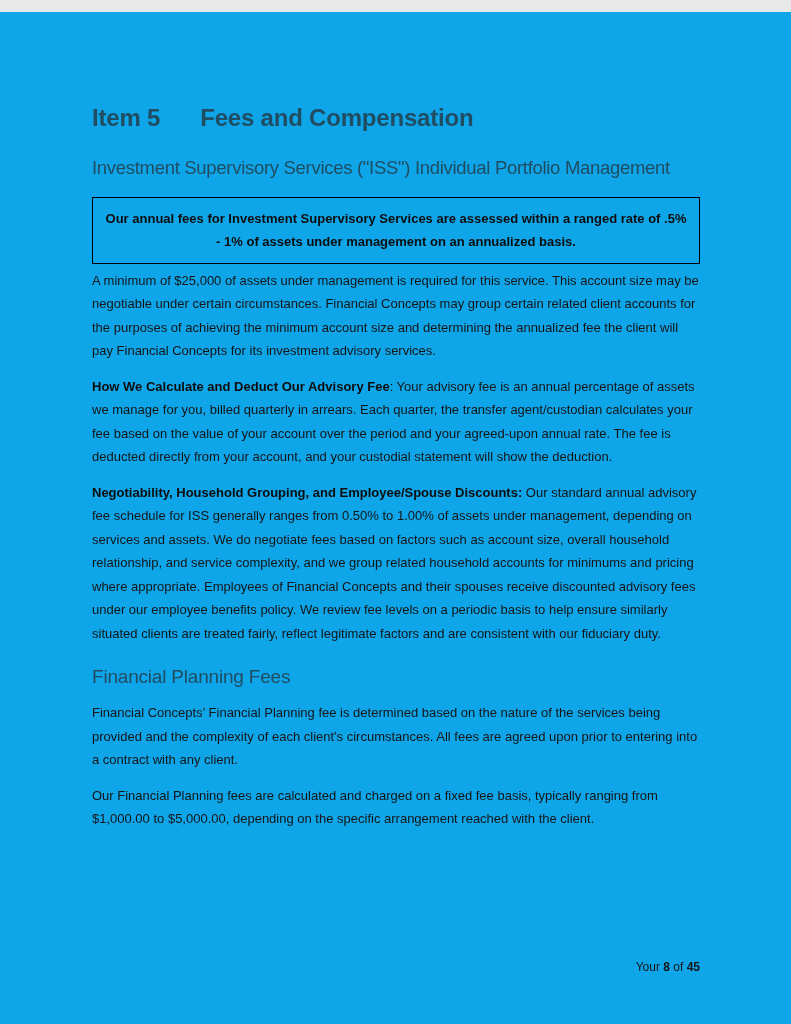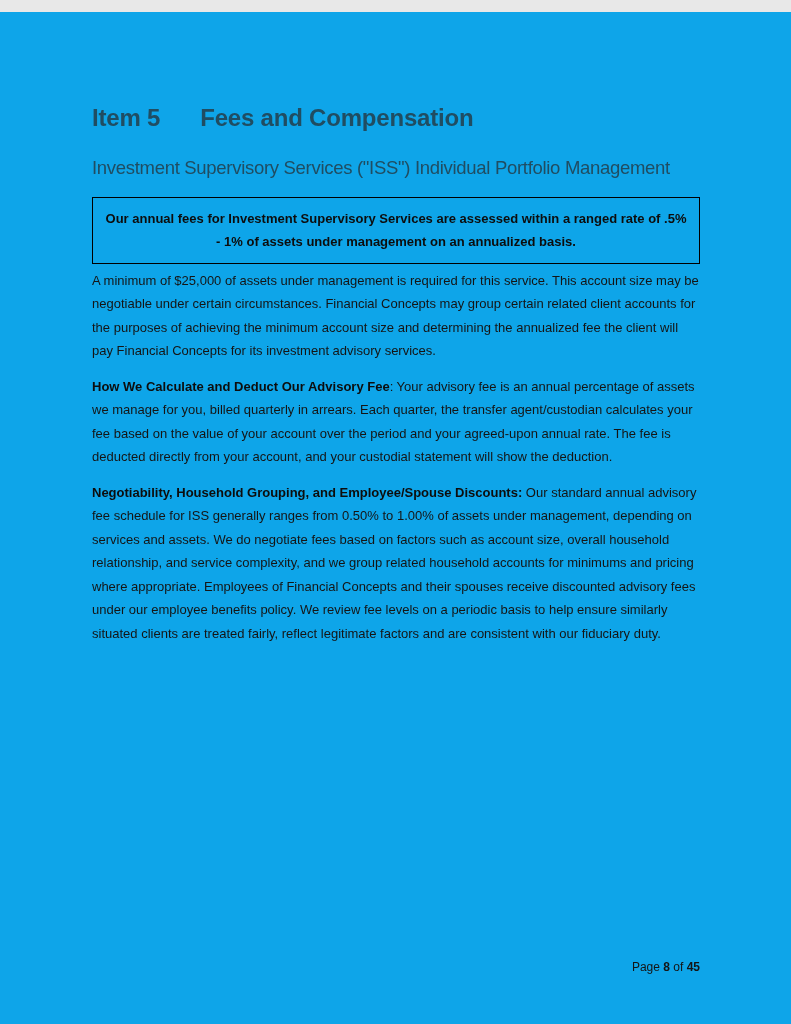--- a/index.html
+++ b/index.html
@@ -81,21 +81,24 @@
   <div class="callout-box">
     <p>Our annual fees for Investment Supervisory Services are assessed within a ranged rate of .5% - 1% of assets under management on an annualized basis.</p>
   </div>
 
   <p class="body-text"><span>A minimum of $25,000 of assets under management is required for this service. This account size may be negotiable under certain circumstances. Financial Concepts may group certain related client accounts for the purposes of achieving the minimum account size and determining the annualized fee the client will pay Financial Concepts for its investment advisory services.</span></p>
 
   <p class="body-text"><strong>How We Calculate and Deduct Our Advisory Fee</strong><span>: Your advisory fee is an annual percentage of assets we manage for you, billed quarterly in arrears. Each quarter, the transfer agent/custodian calculates your fee based on the value of your account over the period and your agreed-upon annual rate. The fee is deducted directly from your account, and your custodial statement will show the deduction.</span></p>
 
   <p class="body-text"><strong>Negotiability, Household Grouping, and Employee/Spouse Discounts:</strong><span> Our standard annual advisory fee schedule for ISS generally ranges from 0.50% to 1.00% of assets under management, depending on services and assets. We do negotiate fees based on factors such as account size, overall household relationship, and service complexity, and we group related household accounts for minimums and pricing where appropriate. Employees of Financial Concepts and their spouses receive discounted advisory fees under our employee benefits policy. We review fee levels on a periodic basis to help ensure similarly situated clients are treated fairly, reflect legitimate factors and are consistent with our fiduciary duty.</span></p>
 
+  <h2 class="section-heading">Financial Planning Fees</h2>
+
+  <p class="body-text">Financial Concepts’ Financial Planning fee is determined based on the nature of the services being provided and the complexity of each client's circumstances. All fees are agreed upon prior to entering into a contract with any client.</p>
+
+  <p class="body-text">Our Financial Planning fees are calculated and charged on a fixed fee basis, typically ranging from $1,000.00 to $5,000.00, depending on the specific arrangement reached with the client.</p>
 
 
 
 
-
-
-  <div class="page-footer"><span>Page</span> <strong>8</strong> <span>of</span> <strong>45</strong></div>
+  <div class="page-footer"><span>Your</span> <strong>8</strong> <span>of</span> <strong>45</strong></div>
 
 </div>
 
 </body></html>

